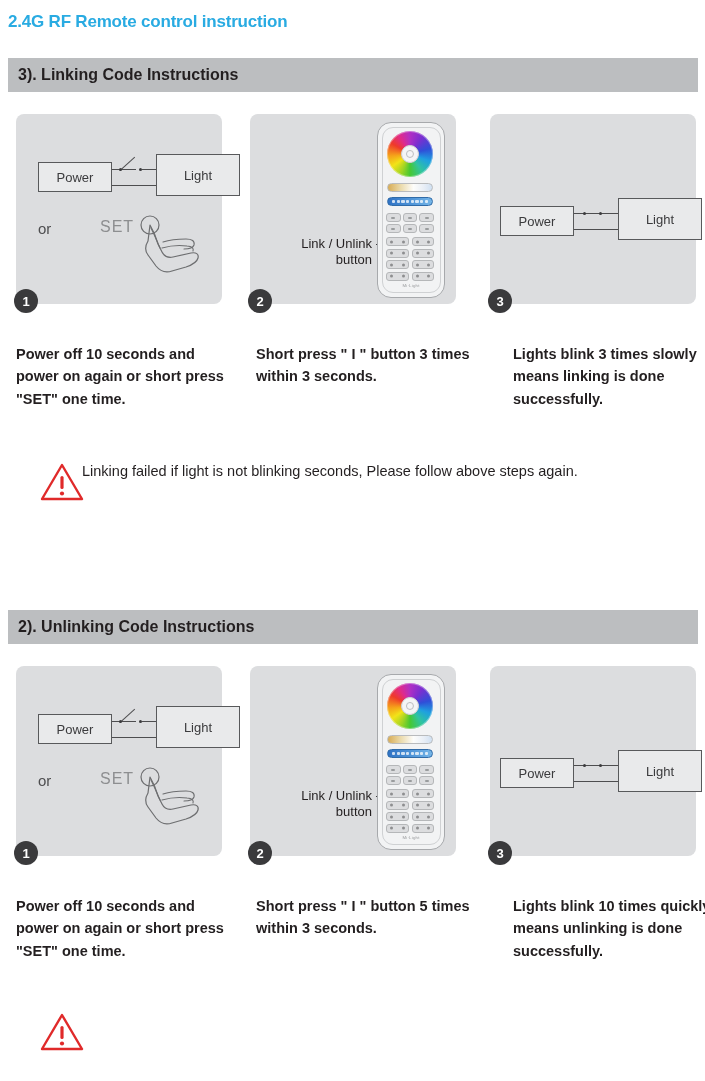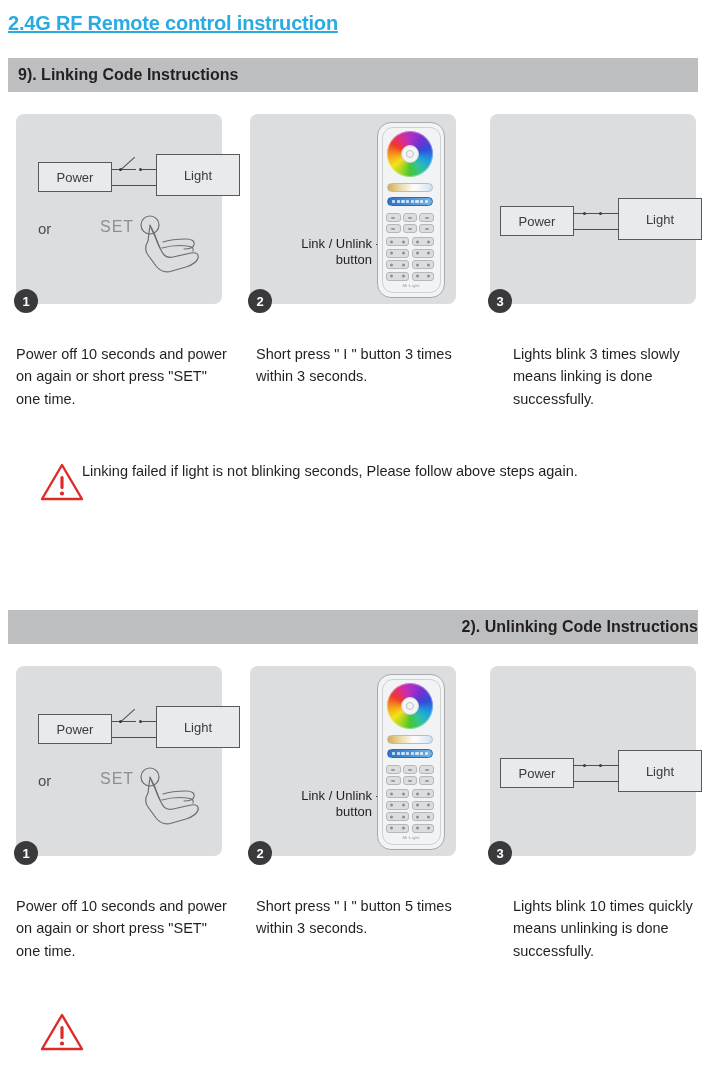--- a/index.html
+++ b/index.html
@@ -12,26 +12,25 @@
     color: #231f20;
     position: relative;
     overflow: hidden;
   }
 
   
   .page-title {
     position: absolute;
     left: 8px;
     top: 12px;
-    font-size: 20px;
+    font-size: 17px;
     font-weight: bold;
     color: #29abe2;
     letter-spacing: -0.2px;
     white-space: nowrap;
-    text-decoration: underline;
   }
 
   
   .section { position: absolute; left: 0; width: 705px; }
   .section-header {
     position: absolute;
     left: 8px;
     width: 690px;
     height: 34px;
     background: #bcbec0;
@@ -236,20 +235,21 @@
   }
 
   
   .captions { position: absolute; left: 0; width: 705px; }
   .caption {
     position: absolute;
     top: 0;
     font-size: 14.5px;
     line-height: 1.55;
     color: #231f20;
+    font-weight: bold;
   }
   .caption.c1 { left: 16px;  width: 215px; }
   .caption.c2 { left: 256px; width: 215px; }
   .caption.c3 { left: 513px; width: 200px; }
 
   
   .warning { position: absolute; left: 0; width: 705px; }
   .warn-icon { position: absolute; left: 40px; top: 2px; }
   .warn-text {
     position: absolute;
@@ -262,21 +262,21 @@
   }
 </style>
 </head>
 <body>
 
 <div class="page-title">2.4G RF Remote control instruction</div>
 
 <div class="section" style="top:0;">
 
   <div class="section-header" style="top:58px;">
-    <div class="section-header-text">9). Linking Code Instructions</div>
+    <div class="section-header-text">3). Linking Code Instructions</div>
   </div>
 
   <div class="panels" style="top:114px;">
 
     <div class="panel p1">
       <div class="wire-diagram" style="left:22px; top:38px; width:202px; height:46px;">
         <div class="box power">
           <span>Power</span>
         </div>
         <div class="box light">
@@ -392,21 +392,21 @@
       </svg>
     </div>
     <div class="warn-text">
       <div>Linking failed if light is not blinking seconds, Please follow above steps again.</div>
     </div>
   </div>
 </div>
 
 <div class="section" style="top:552px;">
 
-  <div class="section-header" style="top:58px;justify-content:flex-end;">
+  <div class="section-header" style="top:58px;">
     <div class="section-header-text">2). Unlinking Code Instructions</div>
   </div>
 
   <div class="panels" style="top:114px;">
 
     <div class="panel p1">
       <div class="wire-diagram" style="left:22px; top:38px; width:202px; height:46px;">
         <div class="box power">
           <span>Power</span>
         </div>

